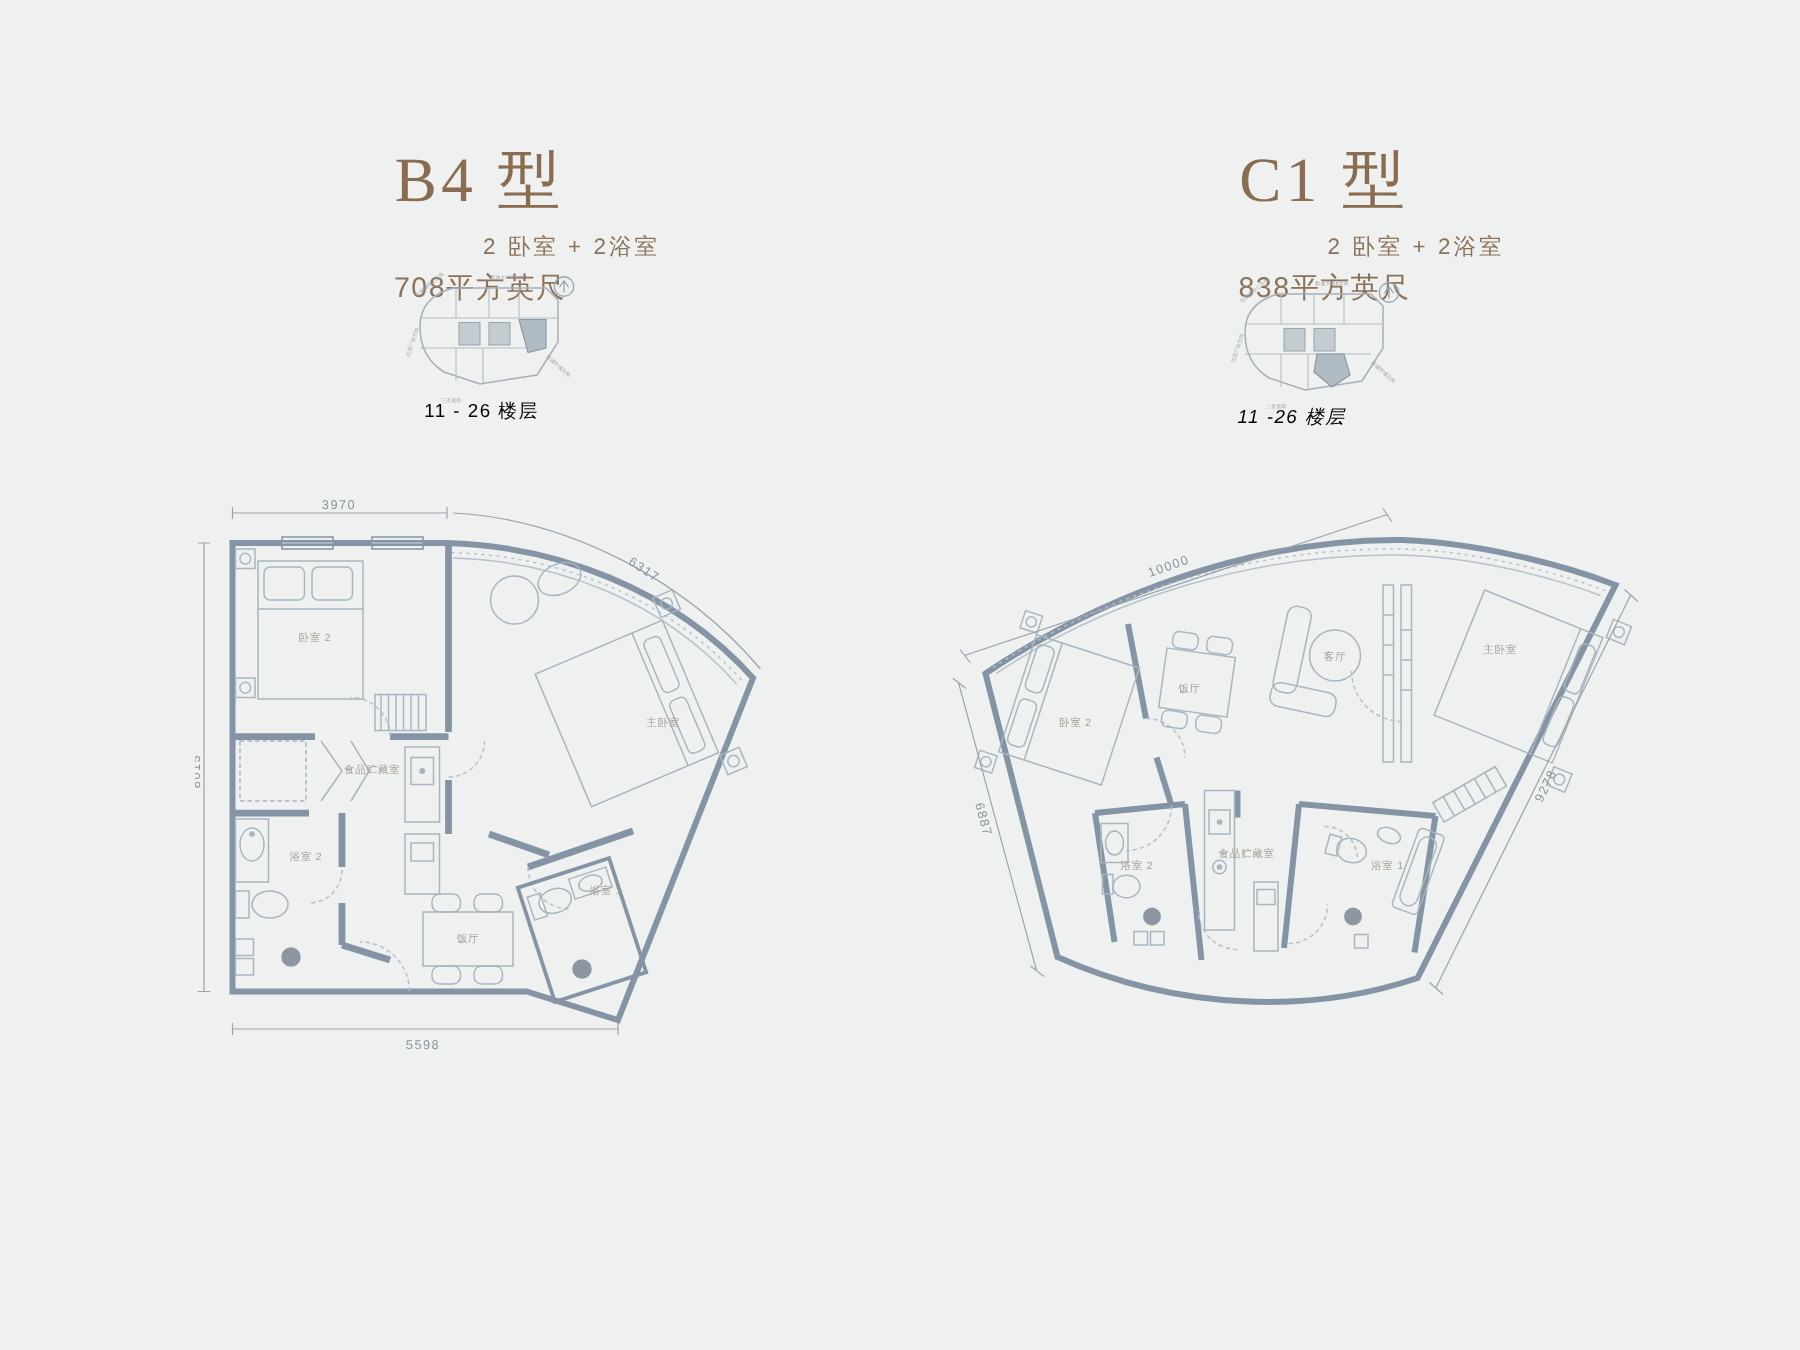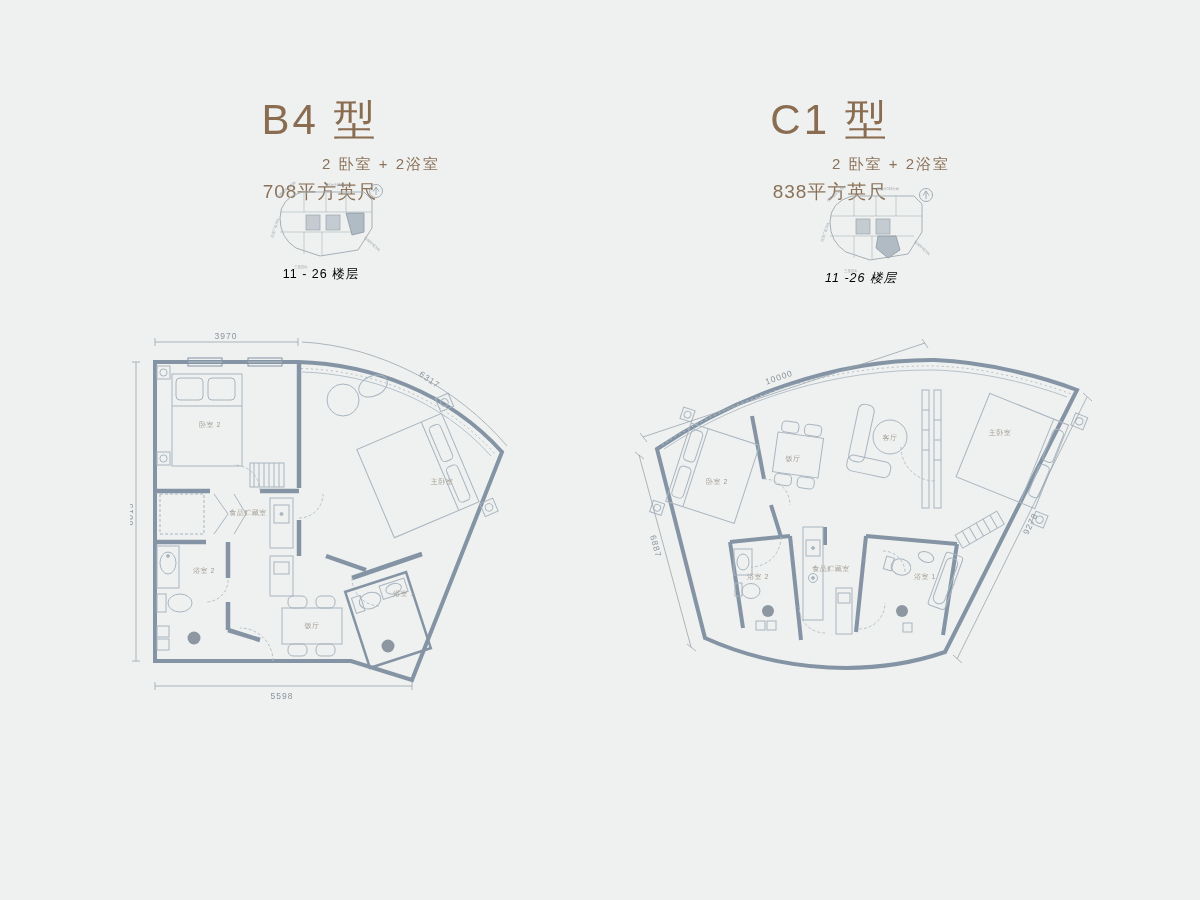--- a/index.html
+++ b/index.html
@@ -3,21 +3,21 @@
 <meta charset="utf-8">
 <style>
   html,body{margin:0;padding:0;}
   body{
     width:1200px;height:900px;overflow:hidden;position:relative;
     background:#eff1f0;
     font-family:"Liberation Sans",sans-serif;
   }
   .plan-col{position:absolute;}
   .plan-title{
-    font-family:Liberation Sans, sans-serif;
+    font-family:Liberation Serif, serif;
     font-size:42px;letter-spacing:3px;color:#8a6c51;
     text-align:center;font-weight:400;
   }
   .plan-sub{font-size:15px;color:#8b7258;text-align:right;letter-spacing:2px;margin-top:7px;}
   .plan-area{font-size:19px;color:#8b7258;text-align:center;letter-spacing:1px;margin-top:5px;}
   .plan-floors{font-size:12.5px;color:#000000;text-align:center;letter-spacing:1px;position:absolute;}
   svg text{font-family:"Liberation Sans",sans-serif;}
   .room-label{fill:#a29c93;font-size:7px;letter-spacing:0.5px;}
   .dim-label{fill:#8b949c;font-size:8.5px;letter-spacing:1px;}
   .kp-label{fill:#99a1a8;font-size:3.4px;}
@@ -165,21 +165,21 @@
     <path d="M172,12 C250,16 328,58 377,116"></path>
     <path d="M6,32 V331 M2,32 H10 M2,331 H10"></path>
     <path d="M25,356 H282 M25,352 V360 M282,352 V360"></path>
   </g>
   <text x="96" y="9" text-anchor="middle" class="dim-label">3970</text>
   <text x="298" y="52" text-anchor="middle" class="dim-label" transform="rotate(34 298 52)">6317</text>
   <text x="3" y="184" text-anchor="middle" class="dim-label" transform="rotate(-90 3 184)">8015</text>
   <text x="152" y="369" text-anchor="middle" class="dim-label">5598</text>
 </svg>
 
-<div class="plan-col" style="left:710px;top:92px;width:240px;">
+<div class="plan-col" style="left:763px;top:92px;width:240px;">
   <div class="plan-title">C1 型</div>
   <div class="plan-sub">2 卧室 + 2浴室</div>
   <div class="plan-area">838平方英尺</div>
 </div>
 
 <svg style="position:absolute;left:818px;top:180px;" width="122" height="96" viewBox="0 0 122 96">
   <path d="M34,16 H96 L104,24 V52 L90,74 L52,80 L28,72 Q 12,62 12,42 Q 12,22 34,16 Z" fill="none" stroke="#a6afb6" stroke-width="1"></path>
   <path d="M12,36 H104 M12,56 H96 M36,16 V36 M58,16 V36 M78,16 V36 M36,56 V78 M54,56 V79" stroke="#b3bbc1" stroke-width="0.7" fill="none"></path>
   <rect x="38" y="39" width="14" height="15" fill="#c4cbd1" stroke="#9aa5ad" stroke-width="0.7"></rect>
   <rect x="58" y="39" width="14" height="15" fill="#c4cbd1" stroke="#9aa5ad" stroke-width="0.7"></rect>

